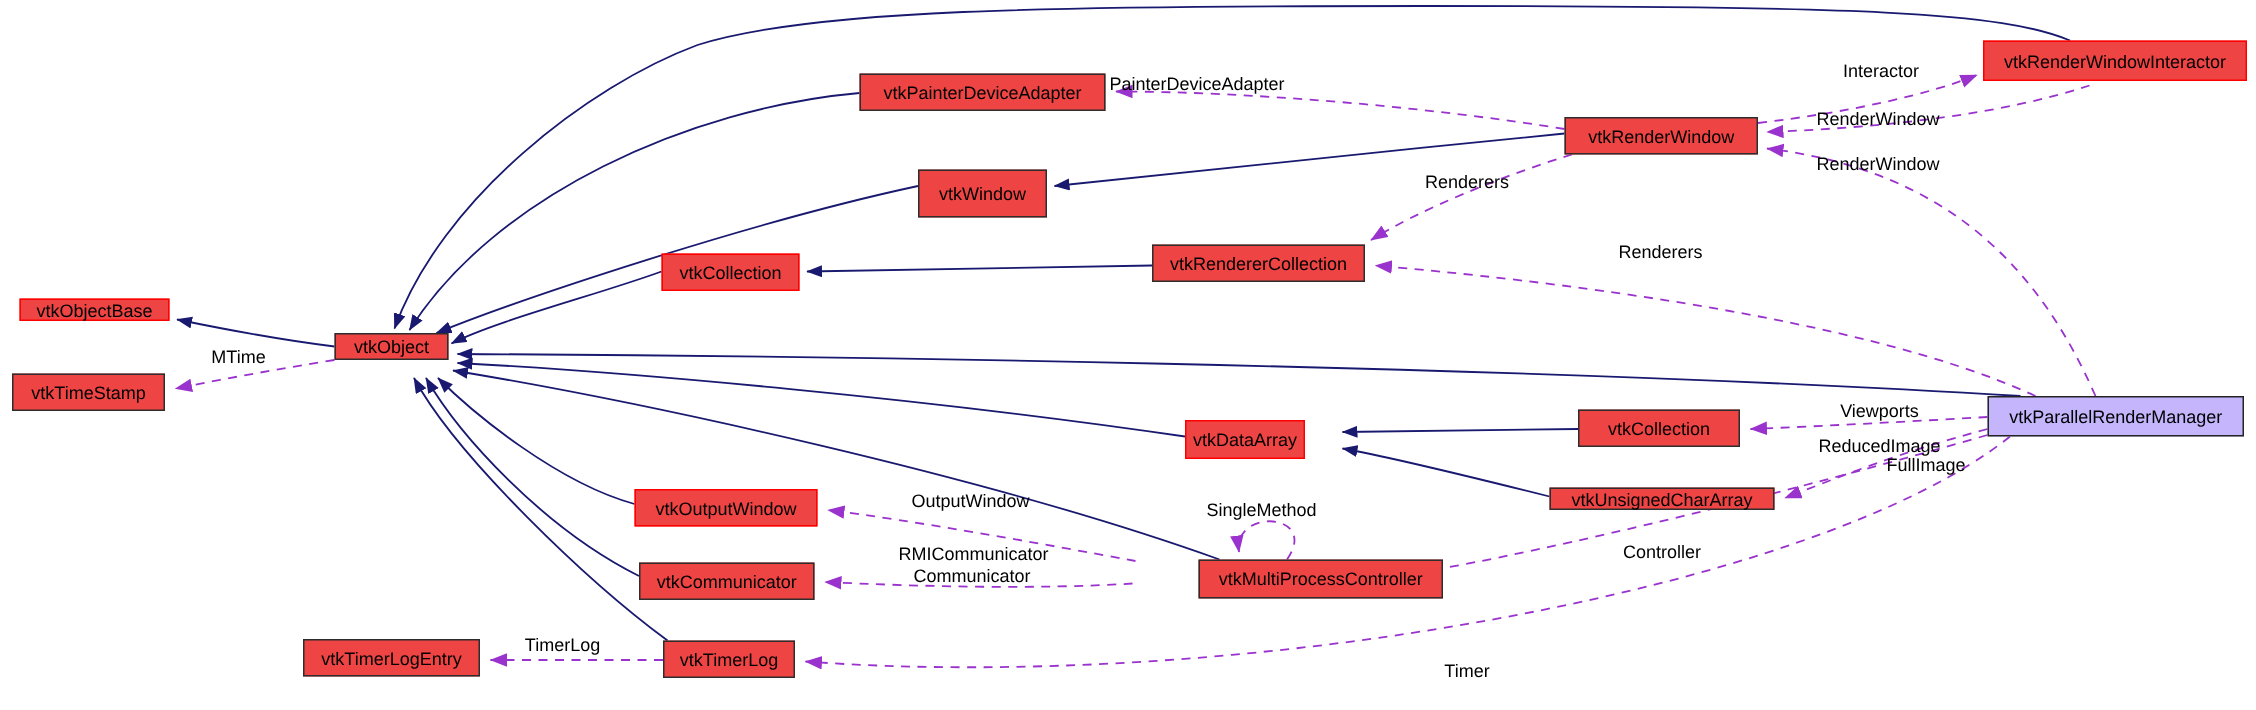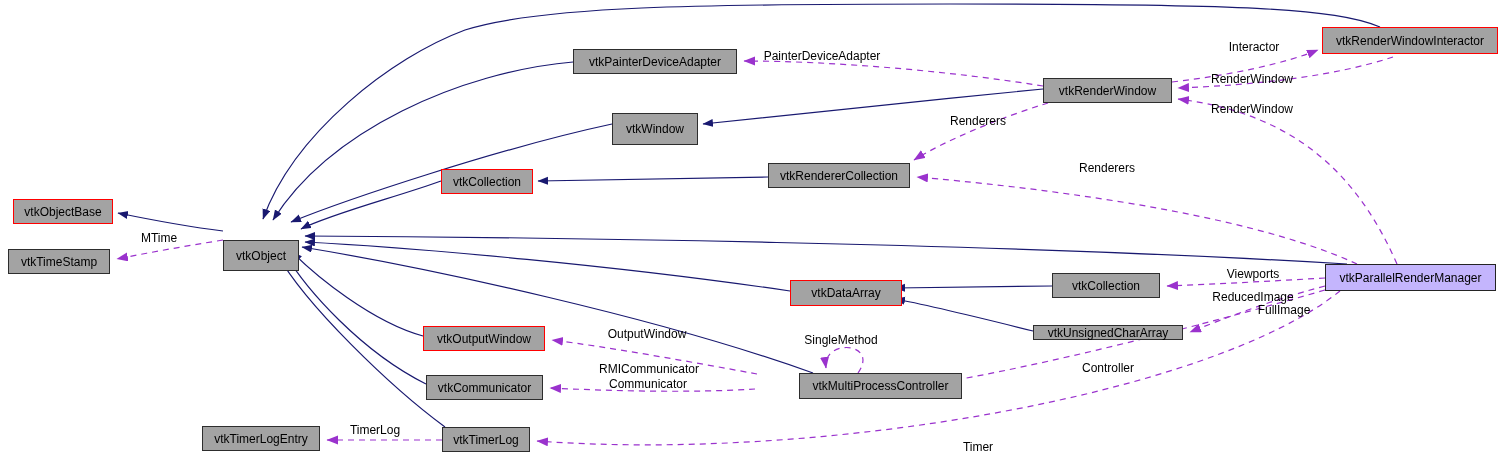--- a/index.html
+++ b/index.html
@@ -4,21 +4,21 @@
 <style>
   html,body { margin:0; padding:0; background:#ffffff; }
   .canvas {
     position:relative; width:1504px; height:473px; background:#ffffff;
     font-family:"Liberation Sans", sans-serif; overflow:hidden;
   }
   svg.edges { position:absolute; left:0; top:0; width:1504px; height:473px; }
   .node {
     position:absolute; box-sizing:border-box;
     display:flex; align-items:center; justify-content:center;
-    background:#a3a3a3; border:1px solid #2d2d2d;
+    background:#ef4444; border:1px solid #2d2d2d;
     font-size:12px; color:#000000; white-space:nowrap; line-height:1;
     cursor:pointer;
   }
   .node.red { border-color:#ff0000; }
   .node.highlight { background:#c4b5fd; border-color:#242424; }
   .edge-label {
     position:absolute; transform:translate(-50%,-50%);
     font-size:12px; color:#000000; white-space:nowrap; line-height:1;
   }
   .edge-path { fill:none; stroke:#191970; stroke-width:1.2; }
@@ -65,41 +65,41 @@
     <path class="edge-path assoc" d="M1325,278 C1272,281 1218,284 1167,286" marker-end="url(#arrow-purple)"></path>
     <path class="edge-path assoc" d="M1325,286 C1268,301 1226,318 1190,332" marker-end="url(#arrow-purple)"></path>
     <path class="edge-path assoc" d="M1325,290 C1165,336 1012,372 925,385" marker-end="url(#arrow-purple)"></path>
     <path class="edge-path assoc" d="M1340,291 C1210,395 820,462 537,441" marker-end="url(#arrow-purple)"></path>
     <path class="edge-path assoc" d="M757,374 C692,362 608,347 552,340" marker-end="url(#arrow-purple)"></path>
     <path class="edge-path assoc" d="M755,389 C692,393 612,391 550,388" marker-end="url(#arrow-purple)"></path>
     <path class="edge-path assoc" d="M858,373 C880,342 822,338 826,368" marker-end="url(#arrow-purple)"></path>
     <path class="edge-path assoc" d="M442,440 L327,440" marker-end="url(#arrow-purple)"></path>
   </svg>
 
-  <div class="node red" style="left:13px; top:199px; width:100px; height:25px;">vtkObjectBase</div>
+  <div class="node red" style="left:13px; top:199px; width:100px; height:15px;">vtkObjectBase</div>
   <div class="node" style="left:8px; top:249px; width:102px; height:25px;">vtkTimeStamp</div>
-  <div class="node" style="left:223px; top:240px; width:76px; height:31px;">vtkObject</div>
+  <div class="node" style="left:223px; top:222px; width:76px; height:18px;">vtkObject</div>
   <div class="node" style="left:573px; top:49px; width:164px; height:25px;">vtkPainterDeviceAdapter</div>
   <div class="node" style="left:612px; top:113px; width:86px; height:32px;">vtkWindow</div>
   <div class="node red" style="left:441px; top:169px; width:92px; height:25px;">vtkCollection</div>
   <div class="node" style="left:768px; top:163px; width:142px; height:25px;">vtkRendererCollection</div>
   <div class="node" style="left:1043px; top:78px; width:129px; height:25px;">vtkRenderWindow</div>
   <div class="node red" style="left:1322px; top:27px; width:176px; height:27px;">vtkRenderWindowInteractor</div>
-  <div class="node red" style="left:790px; top:280px; width:112px; height:26px;">vtkDataArray</div>
+  <div class="node red" style="left:790px; top:280px; width:80px; height:26px;">vtkDataArray</div>
   <div class="node" style="left:1052px; top:273px; width:108px; height:25px;">vtkCollection</div>
   <div class="node" style="left:1033px; top:325px; width:150px; height:15px;">vtkUnsignedCharArray</div>
   <div class="node" style="left:426px; top:375px; width:117px; height:25px;">vtkCommunicator</div>
   <div class="node red" style="left:423px; top:326px; width:122px; height:25px;">vtkOutputWindow</div>
   <div class="node" style="left:755px; top:373px; width:163px; height:26px;margin-left:44px;">vtkMultiProcessController</div>
   <div class="node" style="left:202px; top:426px; width:118px; height:25px;">vtkTimerLogEntry</div>
   <div class="node" style="left:442px; top:427px; width:88px; height:25px;">vtkTimerLog</div>
   <div class="node highlight" style="left:1325px; top:264px; width:171px; height:27px;">vtkParallelRenderManager</div>
 
   <div class="edge-label" style="left:159px; top:238px;">MTime</div>
-  <div class="edge-label" style="left:822px; top:56px;">PainterDeviceAdapter</div>
+  <div class="edge-label" style="left:798px; top:56px;">PainterDeviceAdapter</div>
   <div class="edge-label" style="left:1254px; top:47px;">Interactor</div>
   <div class="edge-label" style="left:1252px; top:79px;">RenderWindow</div>
   <div class="edge-label" style="left:1252px; top:109px;">RenderWindow</div>
   <div class="edge-label" style="left:978px; top:121px;">Renderers</div>
   <div class="edge-label" style="left:1107px; top:168px;">Renderers</div>
   <div class="edge-label" style="left:1253px; top:274px;">Viewports</div>
   <div class="edge-label" style="left:1253px; top:297px;">ReducedImage</div>
   <div class="edge-label" style="left:1252px; top:310px;margin-left:32px;">FullImage</div>
   <div class="edge-label" style="left:647px; top:334px;">OutputWindow</div>
   <div class="edge-label" style="left:841px; top:340px;">SingleMethod</div>

